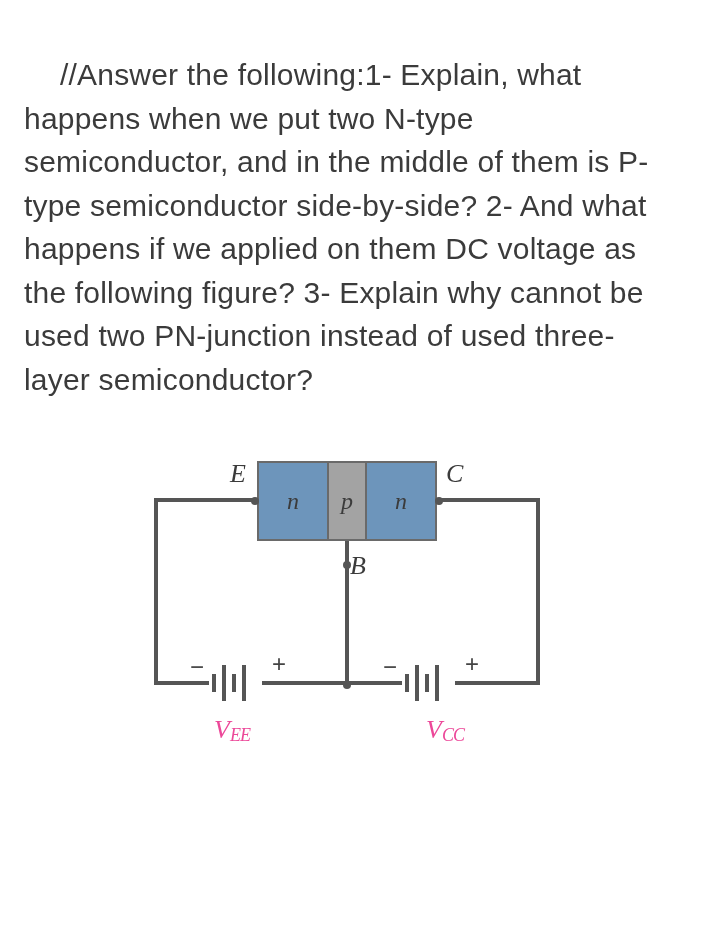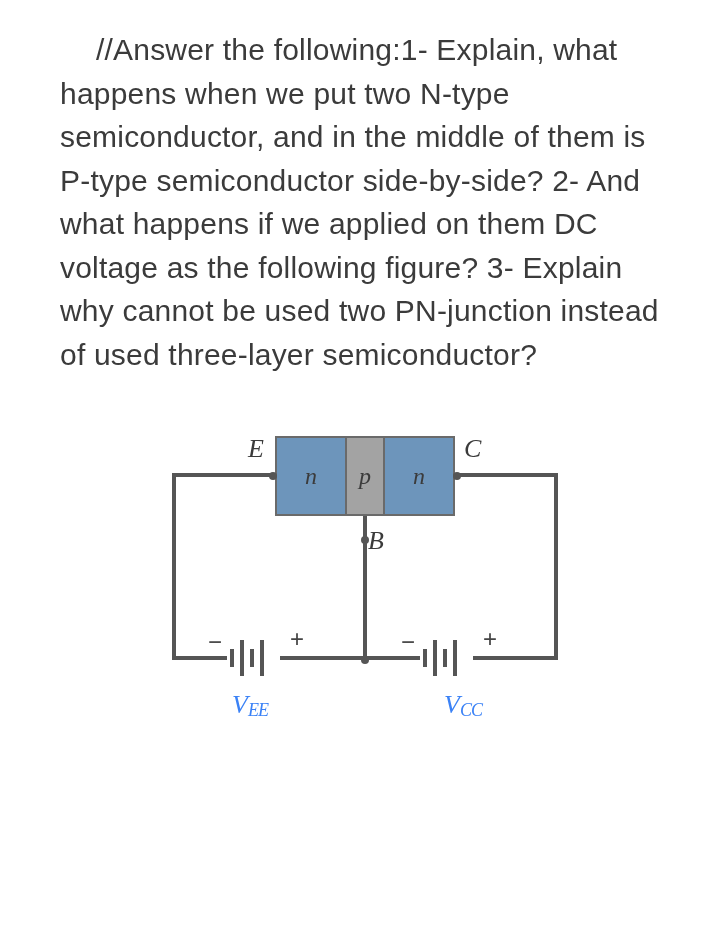--- a/index.html
+++ b/index.html
@@ -7,21 +7,22 @@
     padding: 0;
     width: 720px;
     height: 952px;
     background: #ffffff;
     font-family: "Helvetica Neue", Arial, sans-serif;
     color: #3b3b3b;
     font-size: 30px;
     line-height: 1.45;
   }
   .page {
-    padding: 28px 50px 0 60px;
+    padding: 28px 50px 0 24px;
+    margin-top: 25px;
   }
   .question-text {
     text-indent: 36px;
     letter-spacing: 0.2px;
   }
   .figure-wrap {
     margin-top: 48px;
     display: flex;
     justify-content: center;
   }
@@ -125,21 +126,21 @@
   .sign-Lm { top: 201px; left: 58px; }
   .sign-Lp { top: 198px; left: 140px; }
   .sign-Rm { top: 201px; left: 251px; }
   .sign-Rp { top: 198px; left: 333px; }
   .vlabel {
     position: absolute;
     top: 262px;
     font-family: "Times New Roman", serif;
     font-style: italic;
     font-size: 26px;
-    color: #3b82f6;
+    color: #ec4899;
   }
   .vlabel .sub {
     font-size: 18px;
     font-style: italic;
     vertical-align: -3px;
     letter-spacing: -1px;
   }
   .vlabel-L { left: 82px; }
   .vlabel-R { left: 294px; }
 </style>

